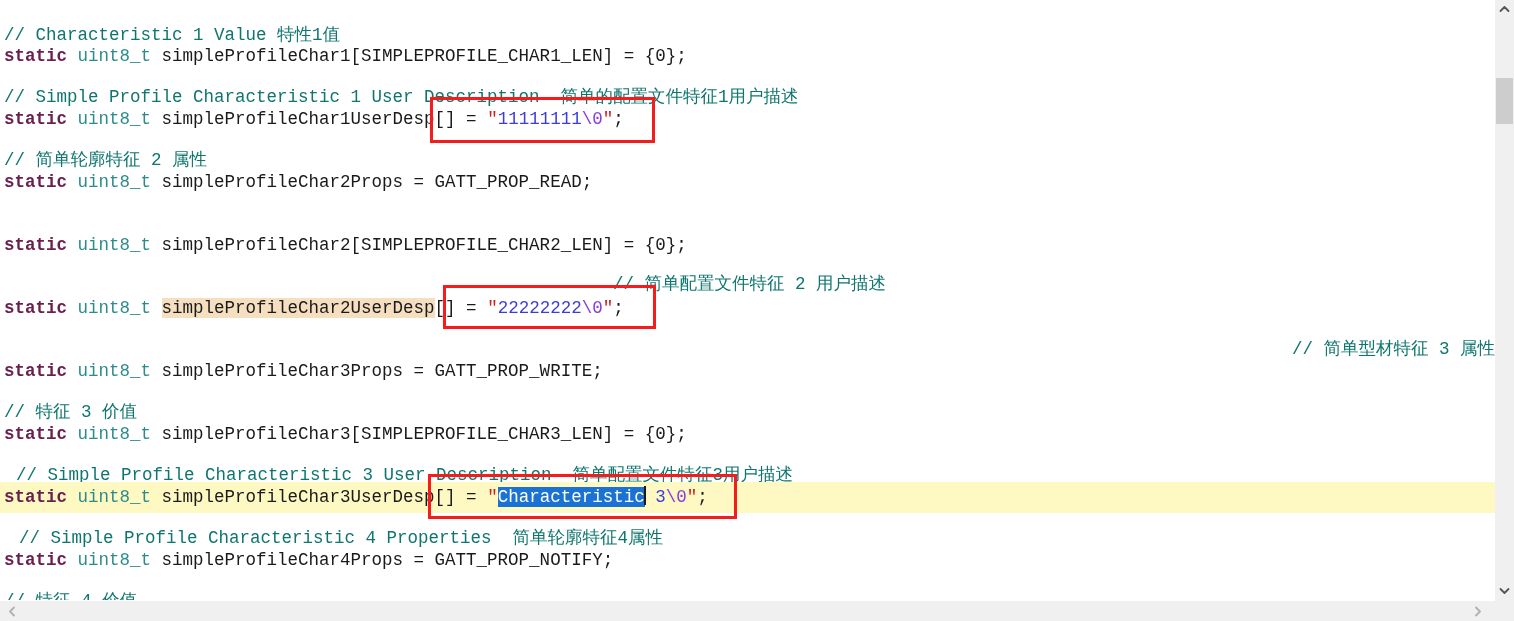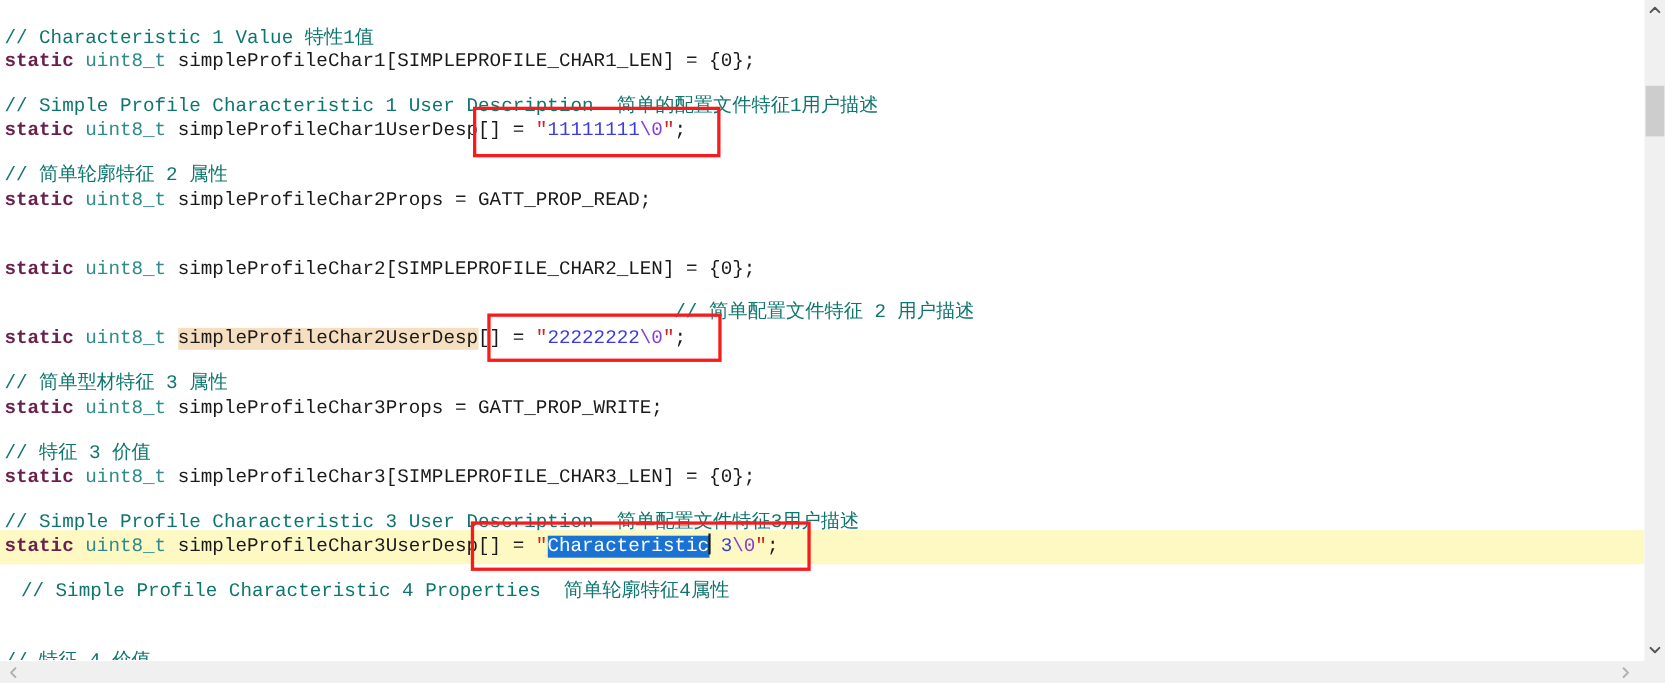--- a/index.html
+++ b/index.html
@@ -139,27 +139,28 @@
   <div id="editor">
       <div class="code-line" style="top: 20px;"><span class="pad"><span class="t-comment">// Characteristic 1 Value 特性1值</span></span></div>
       <div class="code-line" style="top: 41px;"><span class="pad"><span class="t-kw">static</span><span class="t-punct"> </span><span class="t-type">uint8_t</span><span class="t-punct"> </span><span class="t-id">simpleProfileChar1[SIMPLEPROFILE_CHAR1_LEN] = {0};</span></span></div>
       <div class="code-line" style="top: 82px;"><span class="pad"><span class="t-comment">// Simple Profile Characteristic 1 User Description  简单的配置文件特征1用户描述</span></span></div>
       <div class="code-line" style="top: 104px;"><span class="pad"><span class="t-kw">static</span><span class="t-punct"> </span><span class="t-type">uint8_t</span><span class="t-punct"> </span><span class="t-id">simpleProfileChar1UserDesp[] = </span><span class="t-quote">"</span><span class="t-str">11111111</span><span class="t-esc">\0</span><span class="t-quote">"</span><span class="t-punct">;</span></span></div>
       <div class="code-line" style="top: 145px;"><span class="pad"><span class="t-comment">// 简单轮廓特征 2 属性</span></span></div>
       <div class="code-line" style="top: 167px;"><span class="pad"><span class="t-kw">static</span><span class="t-punct"> </span><span class="t-type">uint8_t</span><span class="t-punct"> </span><span class="t-id">simpleProfileChar2Props = GATT_PROP_READ;</span></span></div>
       <div class="code-line" style="top: 230px;"><span class="pad"><span class="t-kw">static</span><span class="t-punct"> </span><span class="t-type">uint8_t</span><span class="t-punct"> </span><span class="t-id">simpleProfileChar2[SIMPLEPROFILE_CHAR2_LEN] = {0};</span></span></div>
       <div class="code-line" style="top: 269px; text-align: center;"><span class="pad"><span class="t-comment">// 简单配置文件特征 2 用户描述</span></span></div>
       <div class="code-line" style="top: 293px;"><span class="pad"><span class="t-kw">static</span><span class="t-punct"> </span><span class="t-type">uint8_t</span><span class="t-punct"> </span><span class="t-id occ-hl">simpleProfileChar2UserDesp</span><span class="t-id">[] = </span><span class="t-quote">"</span><span class="t-str">22222222</span><span class="t-esc">\0</span><span class="t-quote">"</span><span class="t-punct">;</span></span></div>
-      <div class="code-line" style="top: 334px;"><span class="pad"><span class="t-comment">// 简单型材特征 3 属性</span></span></div>
+      <div class="code-line" style="top: 334px; text-align: right;"><span class="pad"><span class="t-comment">// 简单型材特征 3 属性</span></span></div>
       <div class="code-line" style="top: 356px;"><span class="pad"><span class="t-kw">static</span><span class="t-punct"> </span><span class="t-type">uint8_t</span><span class="t-punct"> </span><span class="t-id">simpleProfileChar3Props = GATT_PROP_WRITE;</span></span></div>
       <div class="code-line" style="top: 397px;"><span class="pad"><span class="t-comment">// 特征 3 价值</span></span></div>
       <div class="code-line" style="top: 419px;"><span class="pad"><span class="t-kw">static</span><span class="t-punct"> </span><span class="t-type">uint8_t</span><span class="t-punct"> </span><span class="t-id">simpleProfileChar3[SIMPLEPROFILE_CHAR3_LEN] = {0};</span></span></div>
-      <div class="code-line" style="top: 460px;"><span class="pad"><span class="t-comment">// Simple Profile Characteristic 3 User Description  简单配置文件特征3用户描述</span></span></div>
+      <div class="code-line" style="top: 460px; margin-left: 12px;"><span class="pad"><span class="t-comment">// Simple Profile Characteristic 3 User Description  简单配置文件特征3用户描述</span></span></div>
       <div class="code-line cur-line" style="top: 482px;"><span class="pad"><span class="t-kw">static</span><span class="t-punct"> </span><span class="t-type">uint8_t</span><span class="t-punct"> </span><span class="t-id">simpleProfileChar3UserDesp[] = </span><span class="t-quote">"</span><span class="sel-hl">Characteristic</span><span class="caret"></span><span class="t-str"> 3</span><span class="t-esc">\0</span><span class="t-quote">"</span><span class="t-punct">;</span></span></div>
       <div class="code-line" style="top: 523px; margin-left: 15px;"><span class="pad"><span class="t-comment">// Simple Profile Characteristic 4 Properties  简单轮廓特征4属性</span></span></div>
+      <div class="code-line" style="top: 545px;"><span class="pad"><span class="t-kw">static</span><span class="t-punct"> </span><span class="t-type">uint8_t</span><span class="t-punct"> </span><span class="t-id">simpleProfileChar4Props = GATT_PROP_NOTIFY;</span></span></div>
       <div class="code-line" style="top: 586px;"><span class="pad"><span class="t-comment">// 特征 4 价值</span></span></div>
     </div>
 
   <div id="annotations">
       <div class="red-box" style="left: 430px; top: 97px; width: 225px; height: 46px; border-color: rgb(248, 27, 27);"></div>
       <div class="red-box" style="left: 443px; top: 285px; width: 213px; height: 44px; border-color: rgb(248, 27, 27);"></div>
       <div class="red-box" style="left: 428px; top: 474px; width: 309px; height: 45px; border-color: rgb(248, 27, 27);"></div>
     </div>
 
   <div id="vscroll">

